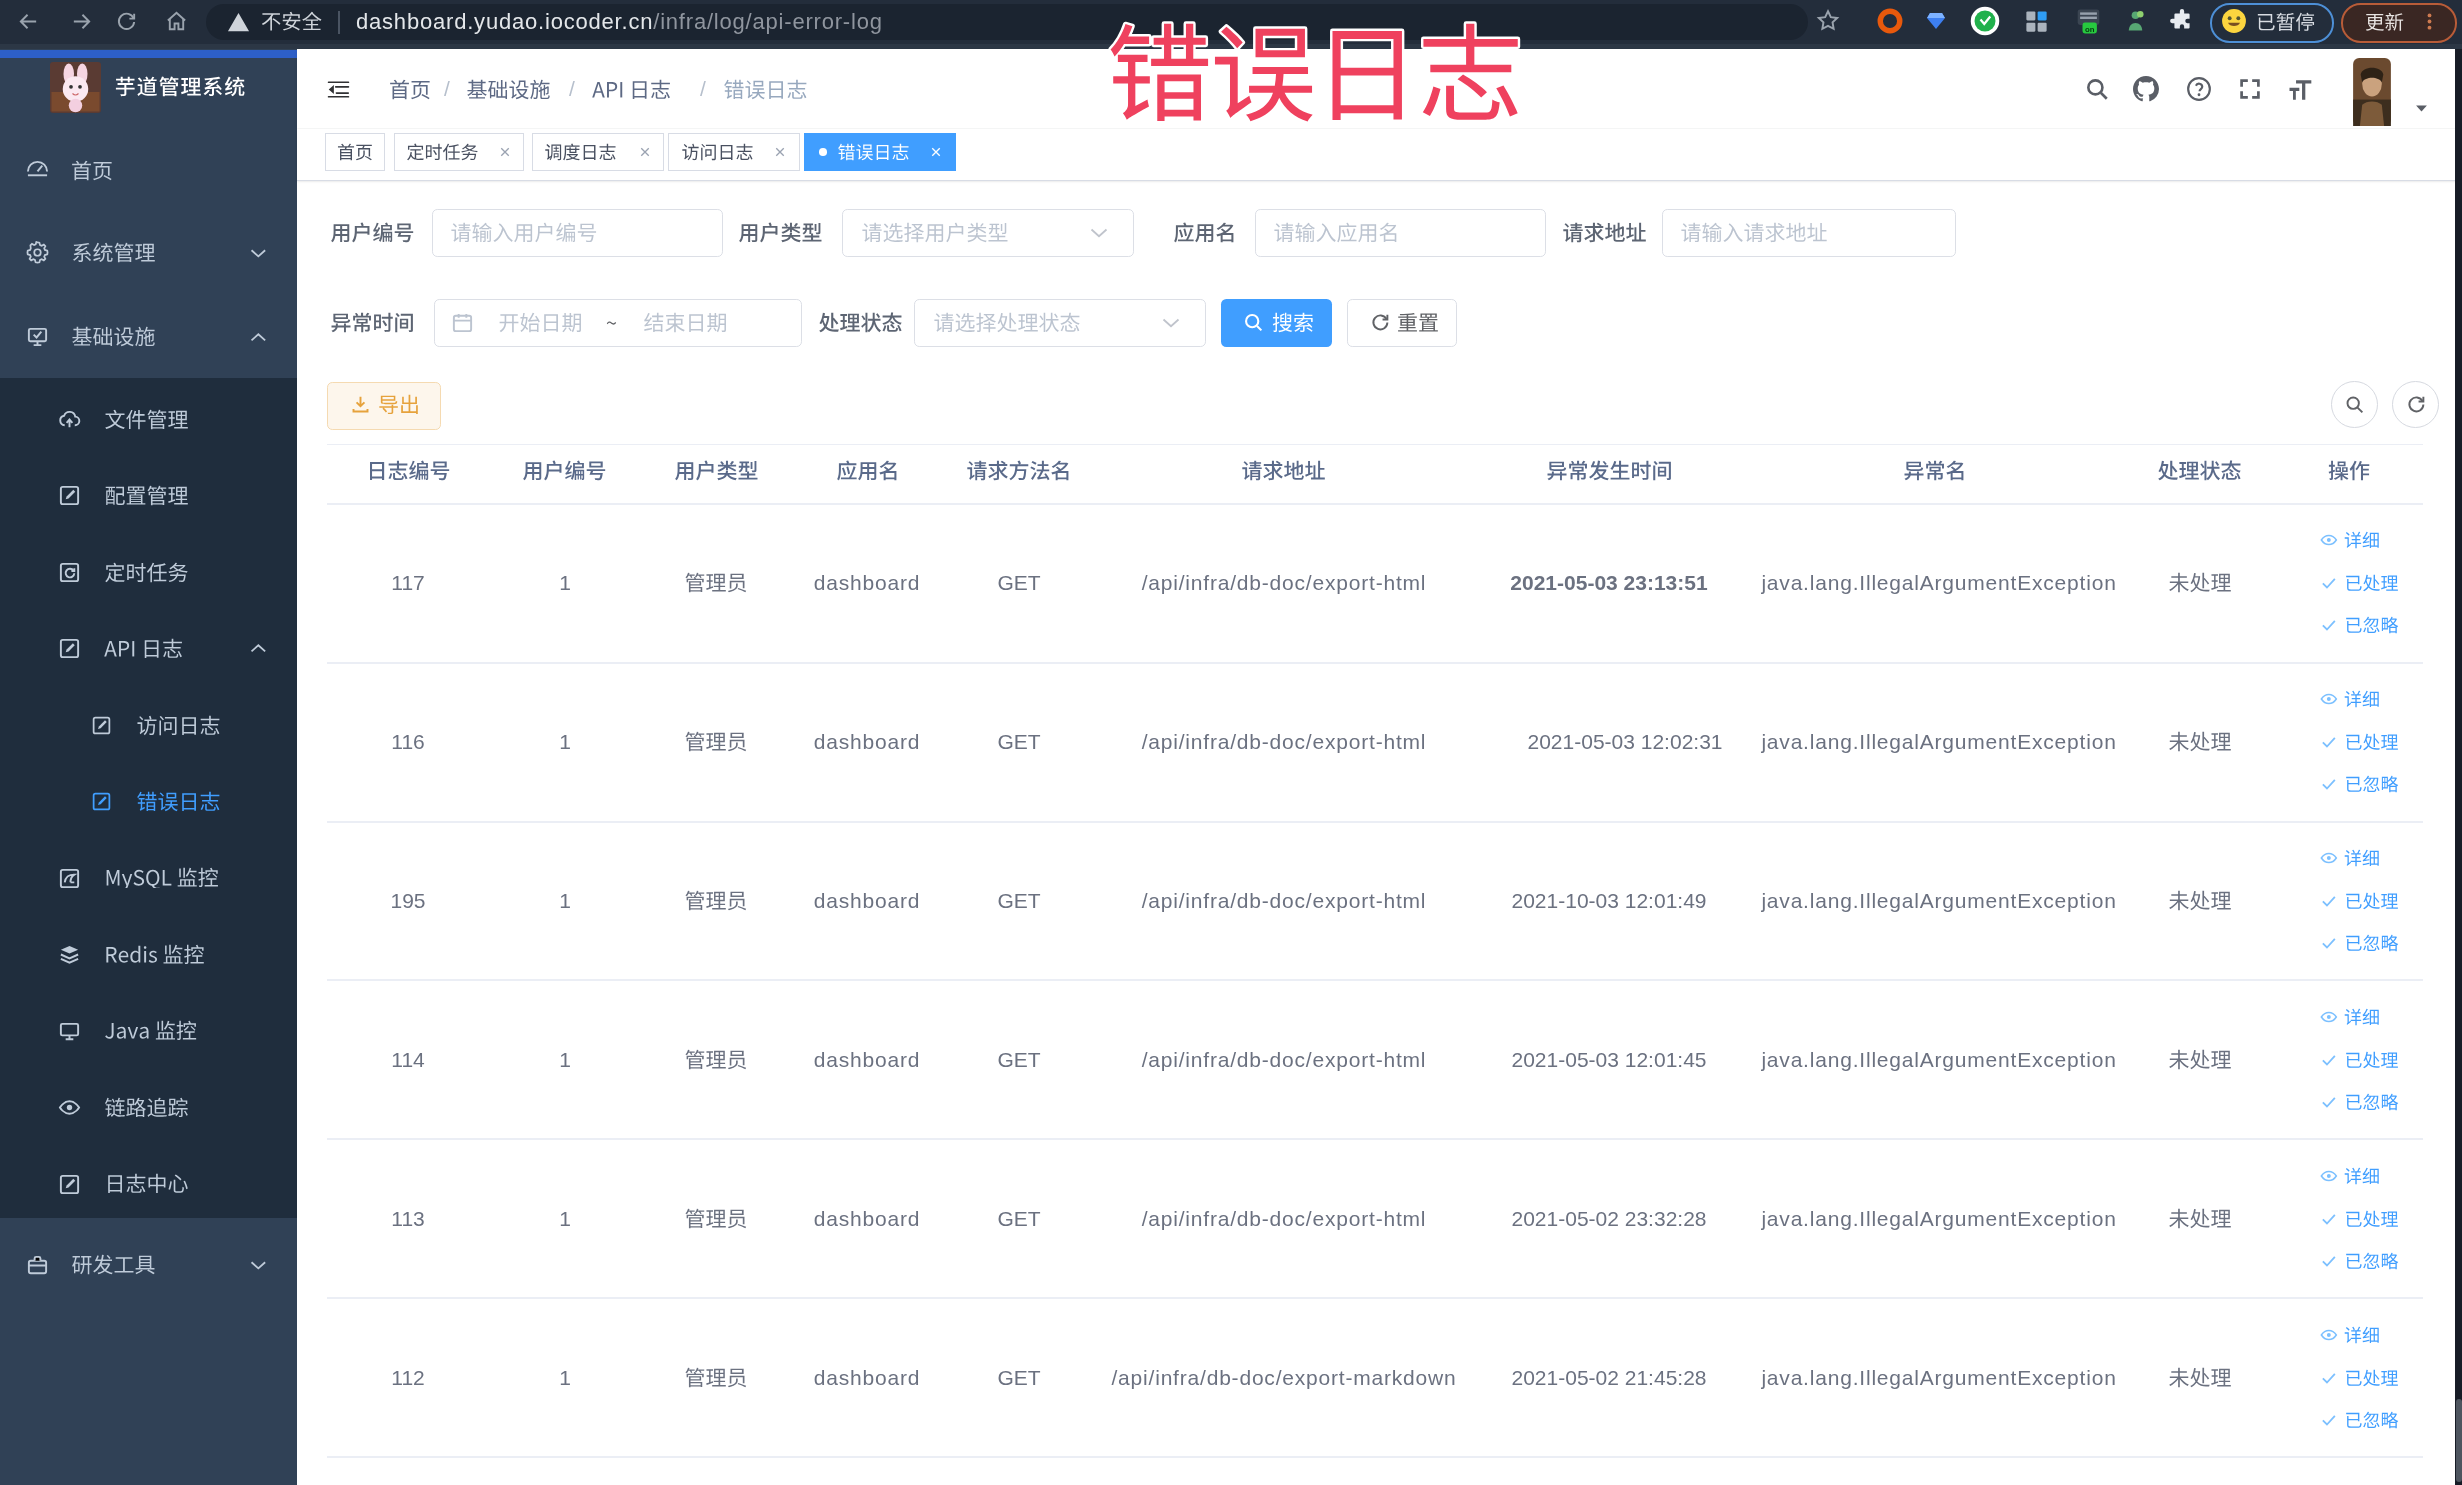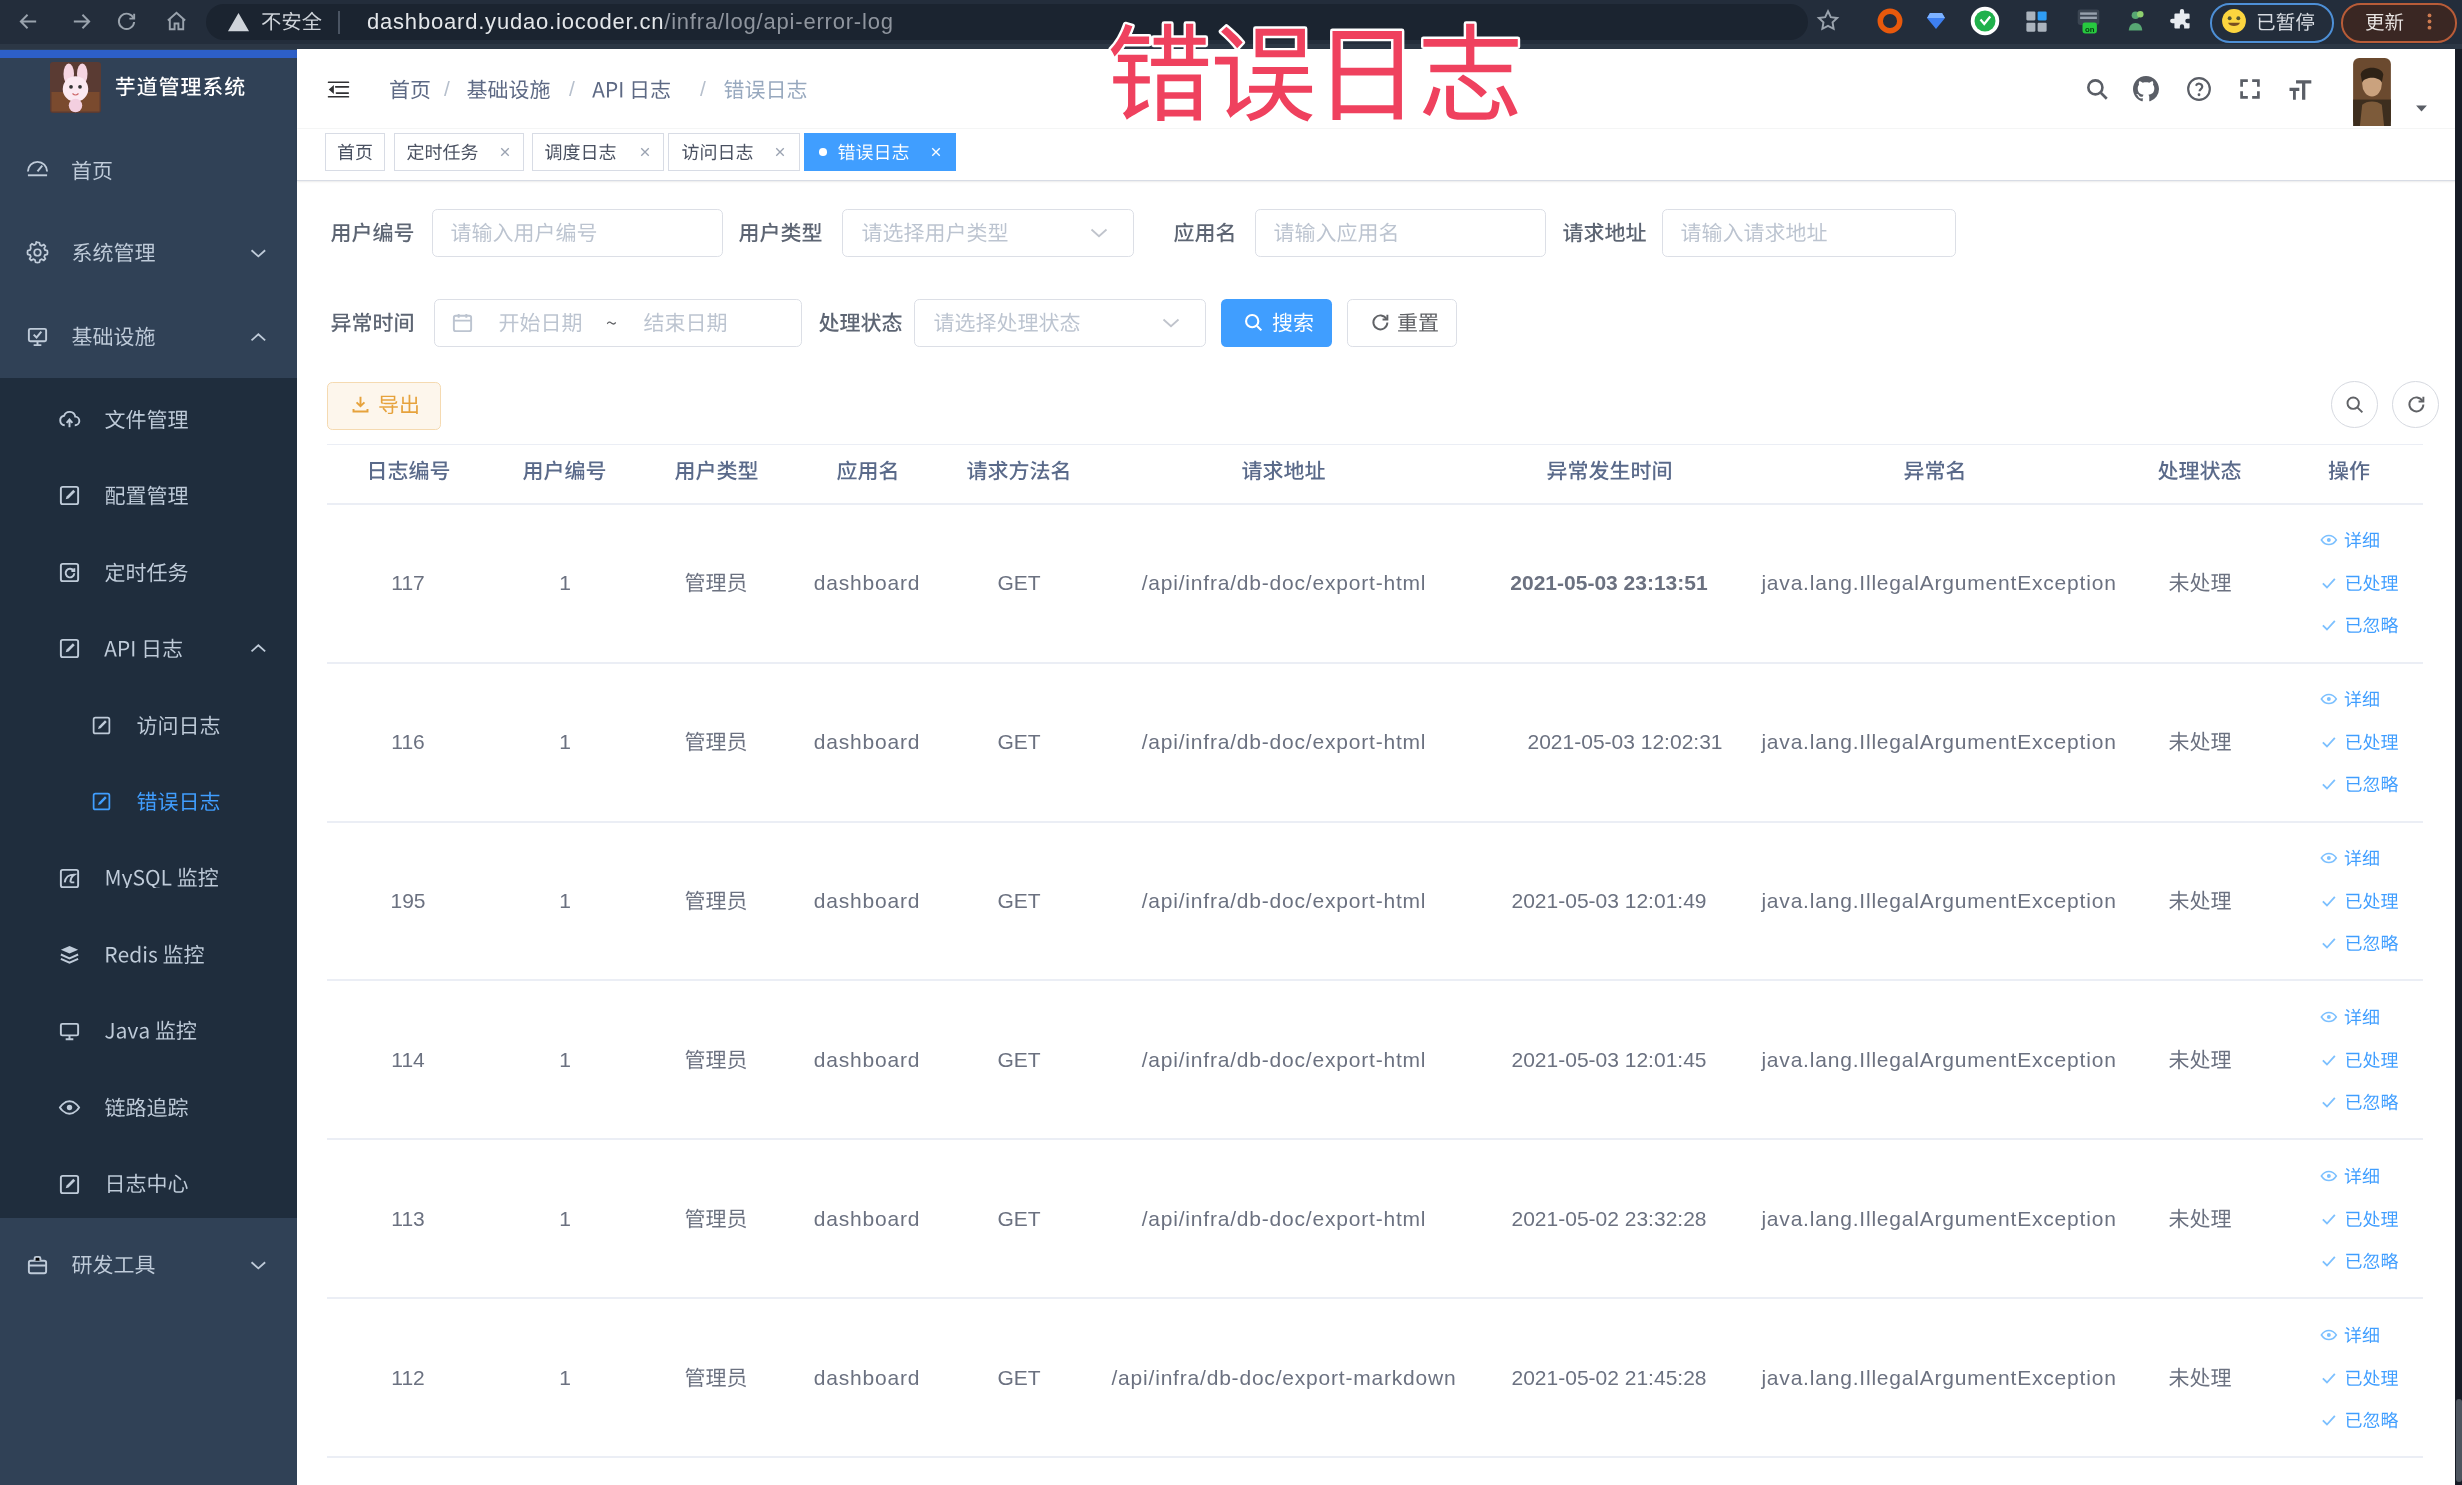--- a/index.html
+++ b/index.html
@@ -164,21 +164,21 @@
 <div class="abs" style="left:261px;top:11.4px">
     <svg class="zt " width="61" height="20.4" viewBox="0 0 81 27">
       <g fill="#cfd4da" transform="translate(0,23.8) scale(0.027000,-0.027000)">
         <use href="#g0" x="0"></use>
         <use href="#g1" x="1000"></use>
         <use href="#g2" x="2000"></use>
       </g>
     </svg>
   </div>
 <div class="abs" style="left:338px;top:10.6px;width:1.5px;height:23px;background:#4a5462"></div>
-<div class="abs" style="left:356px;top:4.5px;font-size:22px;font-weight:400;color:#e4e7ea;white-space:nowrap;line-height:33px;letter-spacing:0.8px;margin-left:11px;">dashboard.yudao.iocoder.cn<span style="color:#8f959e">/infra/log/api-error-log</span></div>
+<div class="abs" style="left:356px;top:4.5px;font-size:22px;font-weight:400;color:#e4e7ea;white-space:nowrap;line-height:33px;letter-spacing:0.8px;">dashboard.yudao.iocoder.cn<span style="color:#8f959e">/infra/log/api-error-log</span></div>
 <svg class="abs" style="left:1815px;top:8.3px" width="26" height="26" viewBox="0 0 24 24" fill="none" stroke="#9aa3ad" stroke-width="1.8">
     <path d="M12 3l2.6 5.4 5.9.8-4.3 4.1 1 5.9-5.2-2.8-5.2 2.8 1-5.9L3.5 9.2l5.9-.8z"></path>
   </svg>
 <svg class="abs" style="left:1877px;top:8.3px" width="26" height="26" viewBox="0 0 24 24">
     <circle cx="12" cy="12" r="9" fill="none" stroke="#e8590c" stroke-width="5"></circle>
   </svg>
 <svg class="abs" style="left:1924px;top:9px" width="24" height="24" viewBox="0 0 24 24">
     <path d="M6 4h12l3 5-9 11L3 9z" fill="#3d7ff0"></path>
     <path d="M6 4h12l3 5H3z" fill="#7db2ff"></path>
   </svg>
@@ -1085,21 +1085,21 @@
       <g fill="#6b7180" transform="translate(0,24.6) scale(0.028000,-0.028000)">
         <use href="#g18" x="0"></use>
         <use href="#g19" x="1000"></use>
         <use href="#g125" x="2000"></use>
       </g>
     </svg>
   </div>
 <div class="abs" style="left:867px;top:885px;font-size:21px;font-weight:400;color:#6b7180;white-space:nowrap;line-height:32px;letter-spacing:0.8px;transform:translateX(-50%);">dashboard</div>
 <div class="abs" style="left:1019px;top:885px;font-size:21px;font-weight:400;color:#6b7180;white-space:nowrap;line-height:32px;transform:translateX(-50%);">GET</div>
 <div class="abs" style="left:1284px;top:885px;font-size:21px;font-weight:400;color:#6b7180;white-space:nowrap;line-height:32px;letter-spacing:0.8px;transform:translateX(-50%);">/api/infra/db-doc/export-html</div>
-<div class="abs" style="left:1609px;top:885px;font-size:21px;font-weight:400;color:#6b7180;white-space:nowrap;line-height:32px;transform:translateX(-50%);">2021-05-03 12:01:49</div>
+<div class="abs" style="left:1609px;top:885px;font-size:21px;font-weight:400;color:#6b7180;white-space:nowrap;line-height:32px;transform:translateX(-50%);">2021-10-03 12:01:49</div>
 <div class="abs" style="left:1939px;top:885px;font-size:21px;font-weight:400;color:#6b7180;white-space:nowrap;line-height:32px;letter-spacing:0.8px;transform:translateX(-50%);">java.lang.IllegalArgumentException</div>
 <div class="abs" style="left:2168px;top:890px">
     <svg class="zt " width="64" height="21" viewBox="0 0 84 28">
       <g fill="#6b7180" transform="translate(0,24.6) scale(0.028000,-0.028000)">
         <use href="#g126" x="0"></use>
         <use href="#g109" x="1000"></use>
         <use href="#g19" x="2000"></use>
       </g>
     </svg>
   </div>

